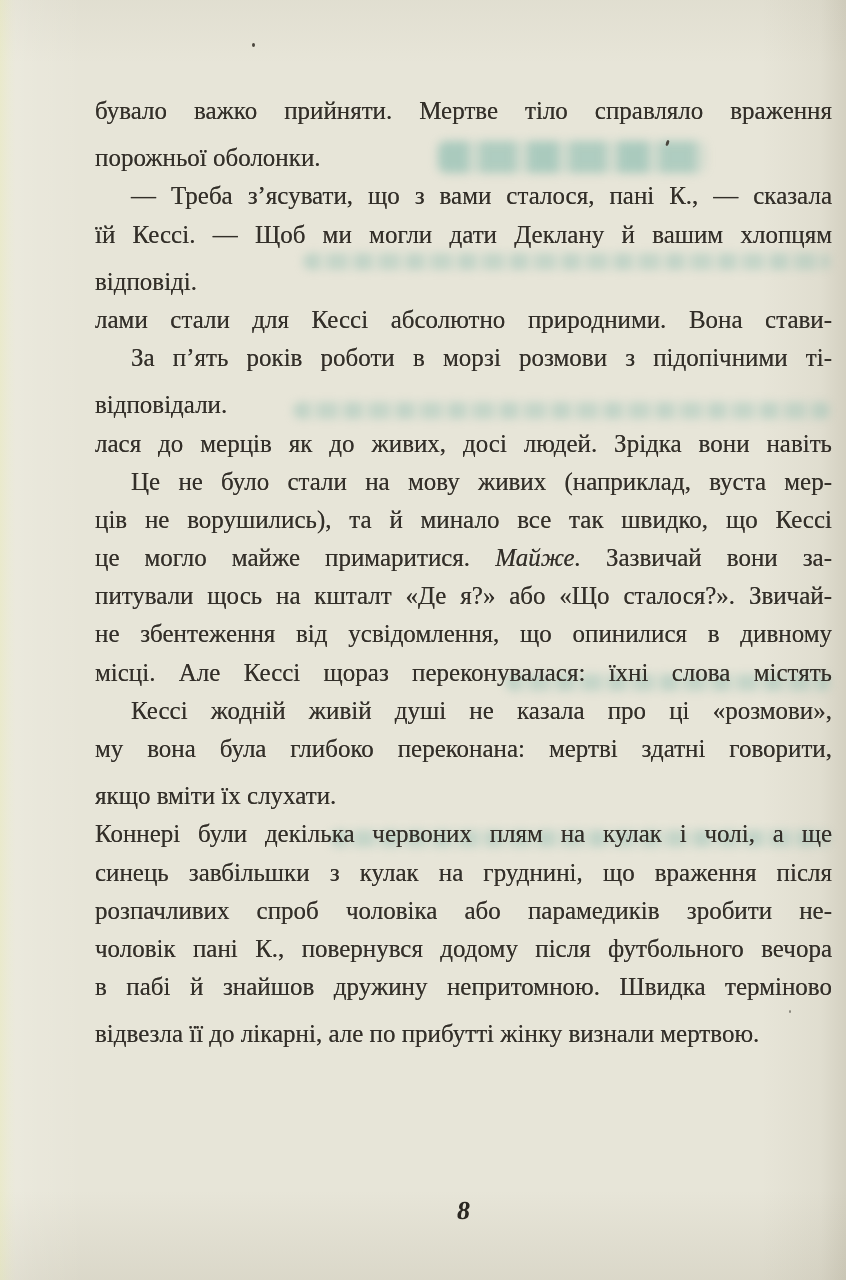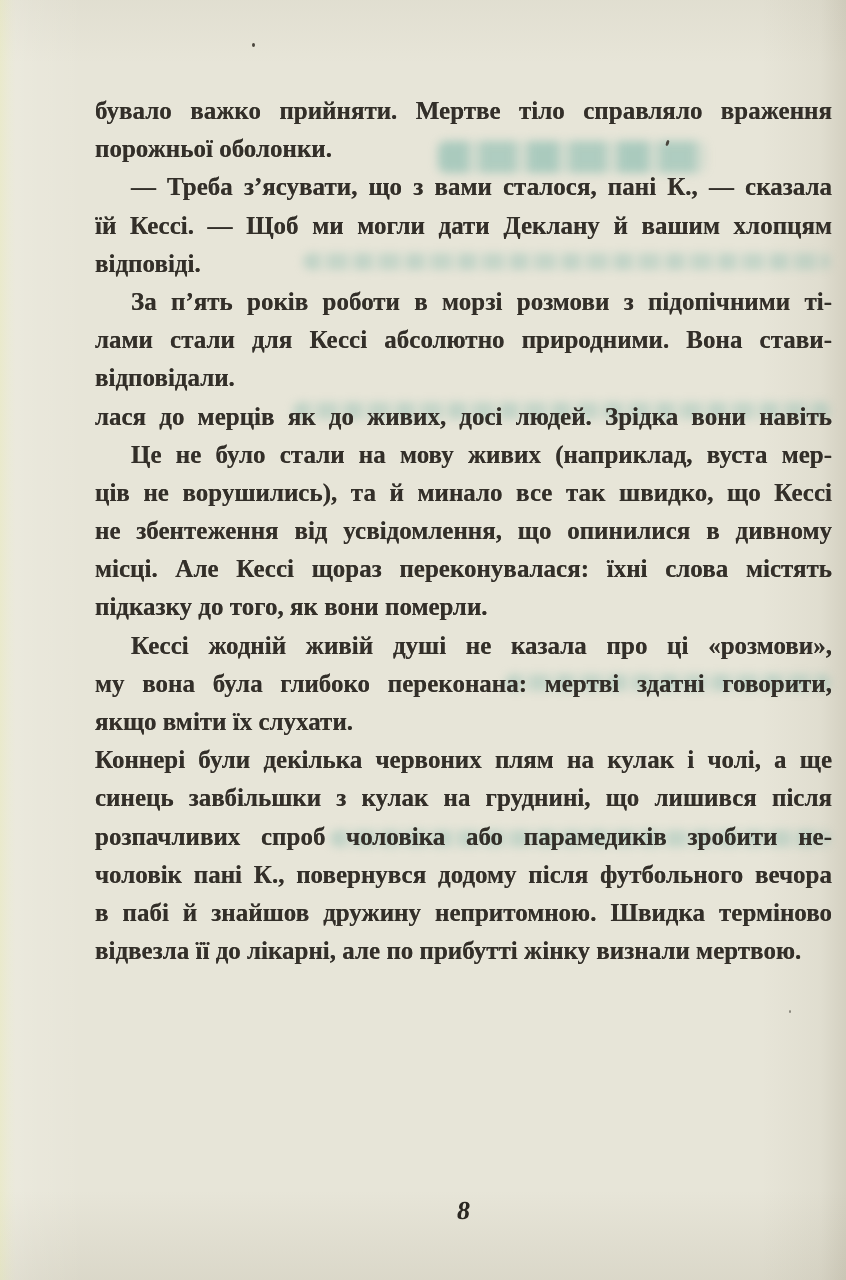--- a/index.html
+++ b/index.html
@@ -77,24 +77,24 @@
     line-height: 38.2px;
     text-shadow: 0 0 0.6px rgba(51,47,41,0.75);
   }
   .line {
     text-align: justify;
     text-align-last: justify;
     text-justify: inter-word;
     height: 38.2px;
     overflow: hidden;
     white-space: normal;
-    font-weight: bold;
   }
   .line.last {
     text-align-last: left;
+    margin-top: 9px;
   }
   .line.indent {
     padding-left: 36px;
   }
   .line .italic {
     font-style: italic;
   }
   .folio {
     position: absolute;
     left: 95px;
@@ -122,34 +122,35 @@
   <div class="speck speck-1"></div>
   <div class="speck speck-2"></div>
   <div class="speck speck-3"></div>
 
   <div class="text-block">
       <div class="line"><span>бувало важко прийняти. Мертве тіло справляло враження</span></div>
       <div class="line last"><span>порожньої оболонки.</span></div>
       <div class="line indent"><span>— Треба з’ясувати, що з вами сталося, пані К., — сказала</span></div>
       <div class="line"><span>їй Кессі. — Щоб ми могли дати Деклану й вашим хлопцям</span></div>
       <div class="line last"><span>відповіді.</span></div>
+      <div class="line"><span>лами стали для Кессі абсолютно природними. Вона стави-</span></div>
       <div class="line indent"><span>За п’ять років роботи в морзі розмови з підопічними ті-</span></div>
-      <div class="line"><span>лами стали для Кессі абсолютно природними. Вона стави-</span></div>
       <div class="line last"><span>відповідали.</span></div>
       <div class="line"><span>лася до мерців як до живих, досі людей. Зрідка вони навіть</span></div>
       <div class="line indent"><span>Це не було стали на мову живих (наприклад, вуста мер-</span></div>
       <div class="line"><span>ців не ворушились), та й минало все так швидко, що Кессі</span></div>
+      <div class="line"><span>це могло майже примаритися. </span><span class="italic">Майже.</span><span> Зазвичай вони за-</span></div>
+      <div class="line"><span>питували щось на кшталт «Де я?» або «Що сталося?». Звичай-</span></div>
       <div class="line"><span>не збентеження від усвідомлення, що опинилися в дивному</span></div>
       <div class="line"><span>місці. Але Кессі щораз переконувалася: їхні слова містять</span></div>
-      <div class="line last"><span>підказку до того, як вони померли.</span></div>
       <div class="line indent"><span>Кессі жодній живій душі не казала про ці «розмови»,</span></div>
       <div class="line"><span>му вона була глибоко переконана: мертві здатні говорити,</span></div>
       <div class="line last"><span>якщо вміти їх слухати.</span></div>
       <div class="line"><span>Коннері були декілька червоних плям на кулак і чолі, а ще</span></div>
-      <div class="line"><span>синець завбільшки з кулак на груднині, що лишився після</span></div>
+      <div class="line"><span>синець завбільшки з кулак на груднині, що враження після</span></div>
       <div class="line"><span>розпачливих спроб чоловіка або парамедиків зробити не-</span></div>
       <div class="line"><span>чоловік пані К., повернувся додому після футбольного вечора</span></div>
       <div class="line"><span>в пабі й знайшов дружину непритомною. Швидка терміново</span></div>
       <div class="line last"><span>відвезла її до лікарні, але по прибутті жінку визнали мертвою.</span></div>
     </div>
 
   <div class="folio">8</div>
 </div>
 
 </body></html>

